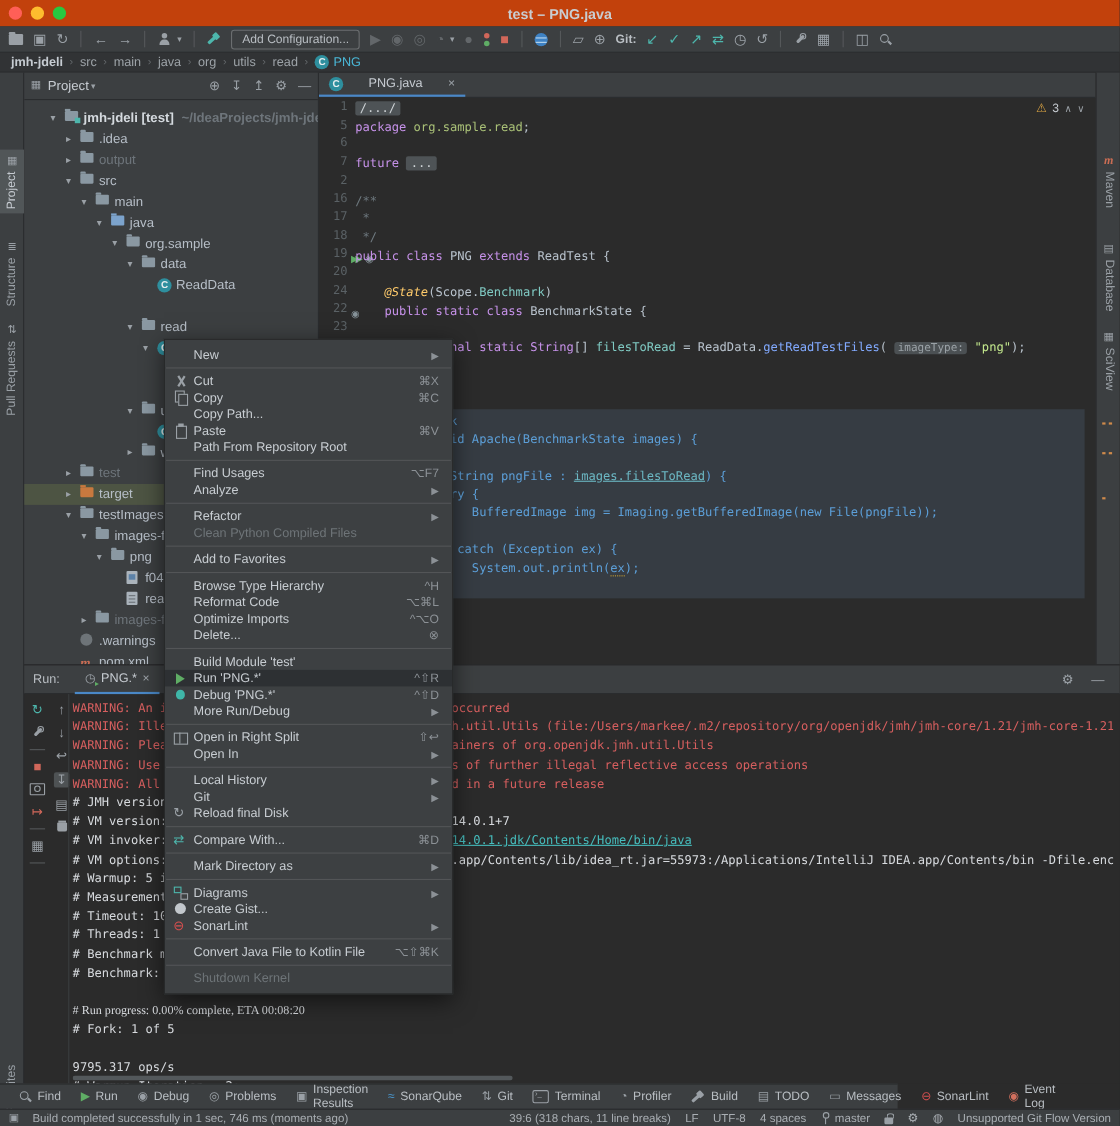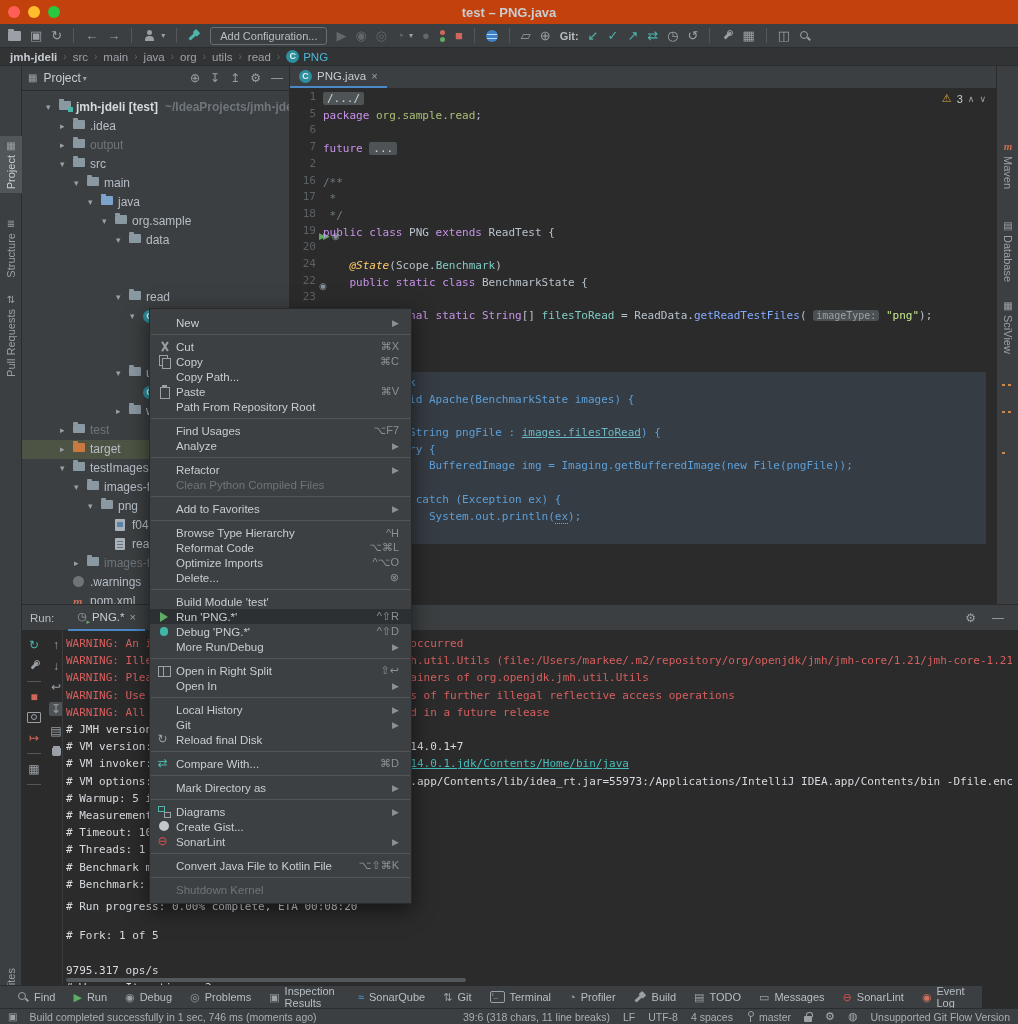--- a/index.html
+++ b/index.html
@@ -92,21 +92,21 @@
   .trow .tic{position:absolute;top:3px}
   .trow .tlbl{position:absolute;top:2px;white-space:nowrap;color:#b6bec7}
   .trow .textra{color:#6e757b;margin-left:7px}
   .trow.gray .tlbl{color:#6e757b}
   .trow.cyan .tlbl{color:#4ab8d8}
   .trow.bold .tlbl{font-weight:bold;color:#d5dadf}
   .trow.selrow{background:#4d5443}
   
   #ed{left:290px;top:66px;width:706px;height:538px;background:#2b2b2b;overflow:hidden}
   #ed-tabs{position:absolute;left:0;top:0;right:0;height:22px;background:#3c3f41;border-bottom:1px solid #2a2c2e;display:flex}
-  #ed-tab{display:flex;align-items:center;gap:5px;padding:0 9px;font-size:11.5px;color:#c7ccd2;border-bottom:2px solid #4a88c7;box-sizing:border-box}
+  #ed-tab{display:flex;align-items:center;gap:23px;padding:0 9px;font-size:11.5px;color:#c7ccd2;border-bottom:2px solid #4a88c7;box-sizing:border-box}
   #ed-tab .x{color:#9aa0a6;font-size:11px}
   #warnbox{position:absolute;right:10px;top:26px;display:flex;gap:5px;align-items:center;font-size:11px;color:#c7ccd2}
   #warnbox .wtri{color:#d9a343;font-size:11px}
   #warnbox .wchev{color:#9aa0a6;font-size:9px}
   #selblock{position:absolute;left:30px;right:10px;top:306px;height:172px;background:#363c43}
   .crow{position:absolute;left:0;right:0;height:17px}
   .lnum{position:absolute;left:0;width:26px;text-align:right;font:11px "DejaVu Sans Mono",monospace;color:#5a6165}
   .gico{position:absolute;left:29px;top:1px;white-space:nowrap}
   .grun{color:#5fad65;font-size:9px;letter-spacing:-3px;margin-right:5px}
   .gcirc{color:#87939a;font-size:9px}
@@ -157,21 +157,21 @@
   .rtools .glyph{font-size:12px;color:#9aa0a6;line-height:1}
   .rtools .hsep{width:14px;height:1px;background:#55585a}
   .rtools .chipact{background:#4e5254;border-radius:2px;padding:1px 2px}
   #run-divider{position:absolute;left:40px;top:26px;bottom:0;width:1px;background:#3a3d3f}
   #console{position:absolute;left:44px;top:26px;right:6px;bottom:0;overflow:hidden}
   .cline{position:absolute;left:0;white-space:pre;font:11px/17px "DejaVu Sans Mono",monospace;color:#d7dade}
   .cline.warn{color:#d75f5f}
   .clink{color:#46bdbd;text-decoration:underline}
   #hscroll{position:absolute;left:0;bottom:3px;width:400px;height:4px;background:#53585b;border-radius:2px}
   
-  #bbar{left:0;top:985px;width:982px;height:23px;background:#3c3f41;border-top:1px solid #2a2c2e;display:flex;align-items:center;padding:0 8px;box-sizing:border-box}
+  #bbar{left:0;top:985px;width:816px;height:23px;background:#3c3f41;border-top:1px solid #2a2c2e;display:flex;align-items:center;padding:0 8px;box-sizing:border-box}
   .bitem{display:flex;align-items:center;gap:5px;padding:0 9px;font-size:11px;color:#b9bec3;height:100%}
   .bitem .bg{font-size:11px;line-height:1}
   #bbar .spacer{flex:1}
   #sbar{left:0;top:1008px;width:1018px;height:16px;background:#3c3f41;border-top:1px solid #2a2c2e;display:flex;align-items:center;font-size:10.5px;color:#a9aeb3;padding:0 8px;box-sizing:border-box;gap:6px}
   #sbar .msg{margin-left:6px}
   #sbar .right{margin-left:auto;display:flex;align-items:center;gap:13px}
 </style>
 </head>
 <body>
 
@@ -324,20 +324,24 @@
       <div class="trow" style="top: 122px;">
         <span class="chev" style="left: 80px;">▾</span>
         <span class="tic pkg" style="left: 93px;"></span>
         <span class="tlbl" style="left: 110px;">org.sample</span>
       </div>
       <div class="trow" style="top: 141px;">
         <span class="chev" style="left: 94px;">▾</span>
         <span class="tic pkg" style="left: 107px;"></span>
         <span class="tlbl" style="left: 124px;">data</span>
       </div>
+      <div class="trow" style="top: 160px;">
+        <span class="tic cls" style="left: 121px;"></span>
+        <span class="tlbl" style="left: 138px;">ReadData</span>
+      </div>
       <div class="trow" style="top: 198px;">
         <span class="chev" style="left: 94px;">▾</span>
         <span class="tic pkg" style="left: 107px;"></span>
         <span class="tlbl" style="left: 124px;">read</span>
       </div>
       <div class="trow cyan" style="top: 217px;">
         <span class="chev" style="left: 108px;">▾</span>
         <span class="tic cls" style="left: 121px;"></span>
         <span class="tlbl" style="left: 138px;">PNG</span>
       </div>
@@ -588,21 +592,21 @@
       <div class="cline" style="top: 107.2px;"># VM version: JDK 14.0.1, OpenJDK 64-Bit Server VM, 14.0.1+7</div>
       <div class="cline" style="top: 124.4px;"># VM invoker: <span class="clink">/Library/Java/JavaVirtualMachines/jdk-14.0.1.jdk/Contents/Home/bin/java</span></div>
       <div class="cline" style="top: 141.6px;"># VM options: -javaagent:/Applications/IntelliJ IDEA.app/Contents/lib/idea_rt.jar=55973:/Applications/IntelliJ IDEA.app/Contents/bin -Dfile.encoding=UTF-8</div>
       <div class="cline" style="top: 158.8px;"># Warmup: 5 iterations, 10 s each</div>
       <div class="cline" style="top: 176px;"># Measurement: 5 iterations, 10 s each</div>
       <div class="cline" style="top: 193.2px;"># Timeout: 10 min per iteration</div>
       <div class="cline" style="top: 210.4px;"># Threads: 1 thread, will synchronize iterations</div>
       <div class="cline" style="top: 227.6px;"># Benchmark mode: Throughput, ops/time</div>
       <div class="cline" style="top: 244.8px;"># Benchmark: org.sample.read.PNG.Apache</div>
       <div class="cline" style="top: 262px;"></div>
-      <div class="cline" style="top: 267px;"># Run progress: 0.00% complete, ETA 00:08:20</div>
+      <div class="cline" style="top: 280px; font-family: Liberation Serif, serif;"># Run progress: 0.00% complete, ETA 00:08:20</div>
       <div class="cline" style="top: 296.4px;"># Fork: 1 of 5</div>
       <div class="cline" style="top: 330.8px;">9795.317 ops/s</div>
       <div class="cline" style="top: 348px;"># Warmup Iteration   2:</div>
     </div>
 </div>
 
 <div class="abs" id="ctxmenu">
     <div class="mitem">
       <span class="mico"></span>
       <span class="mlbl">New</span>

